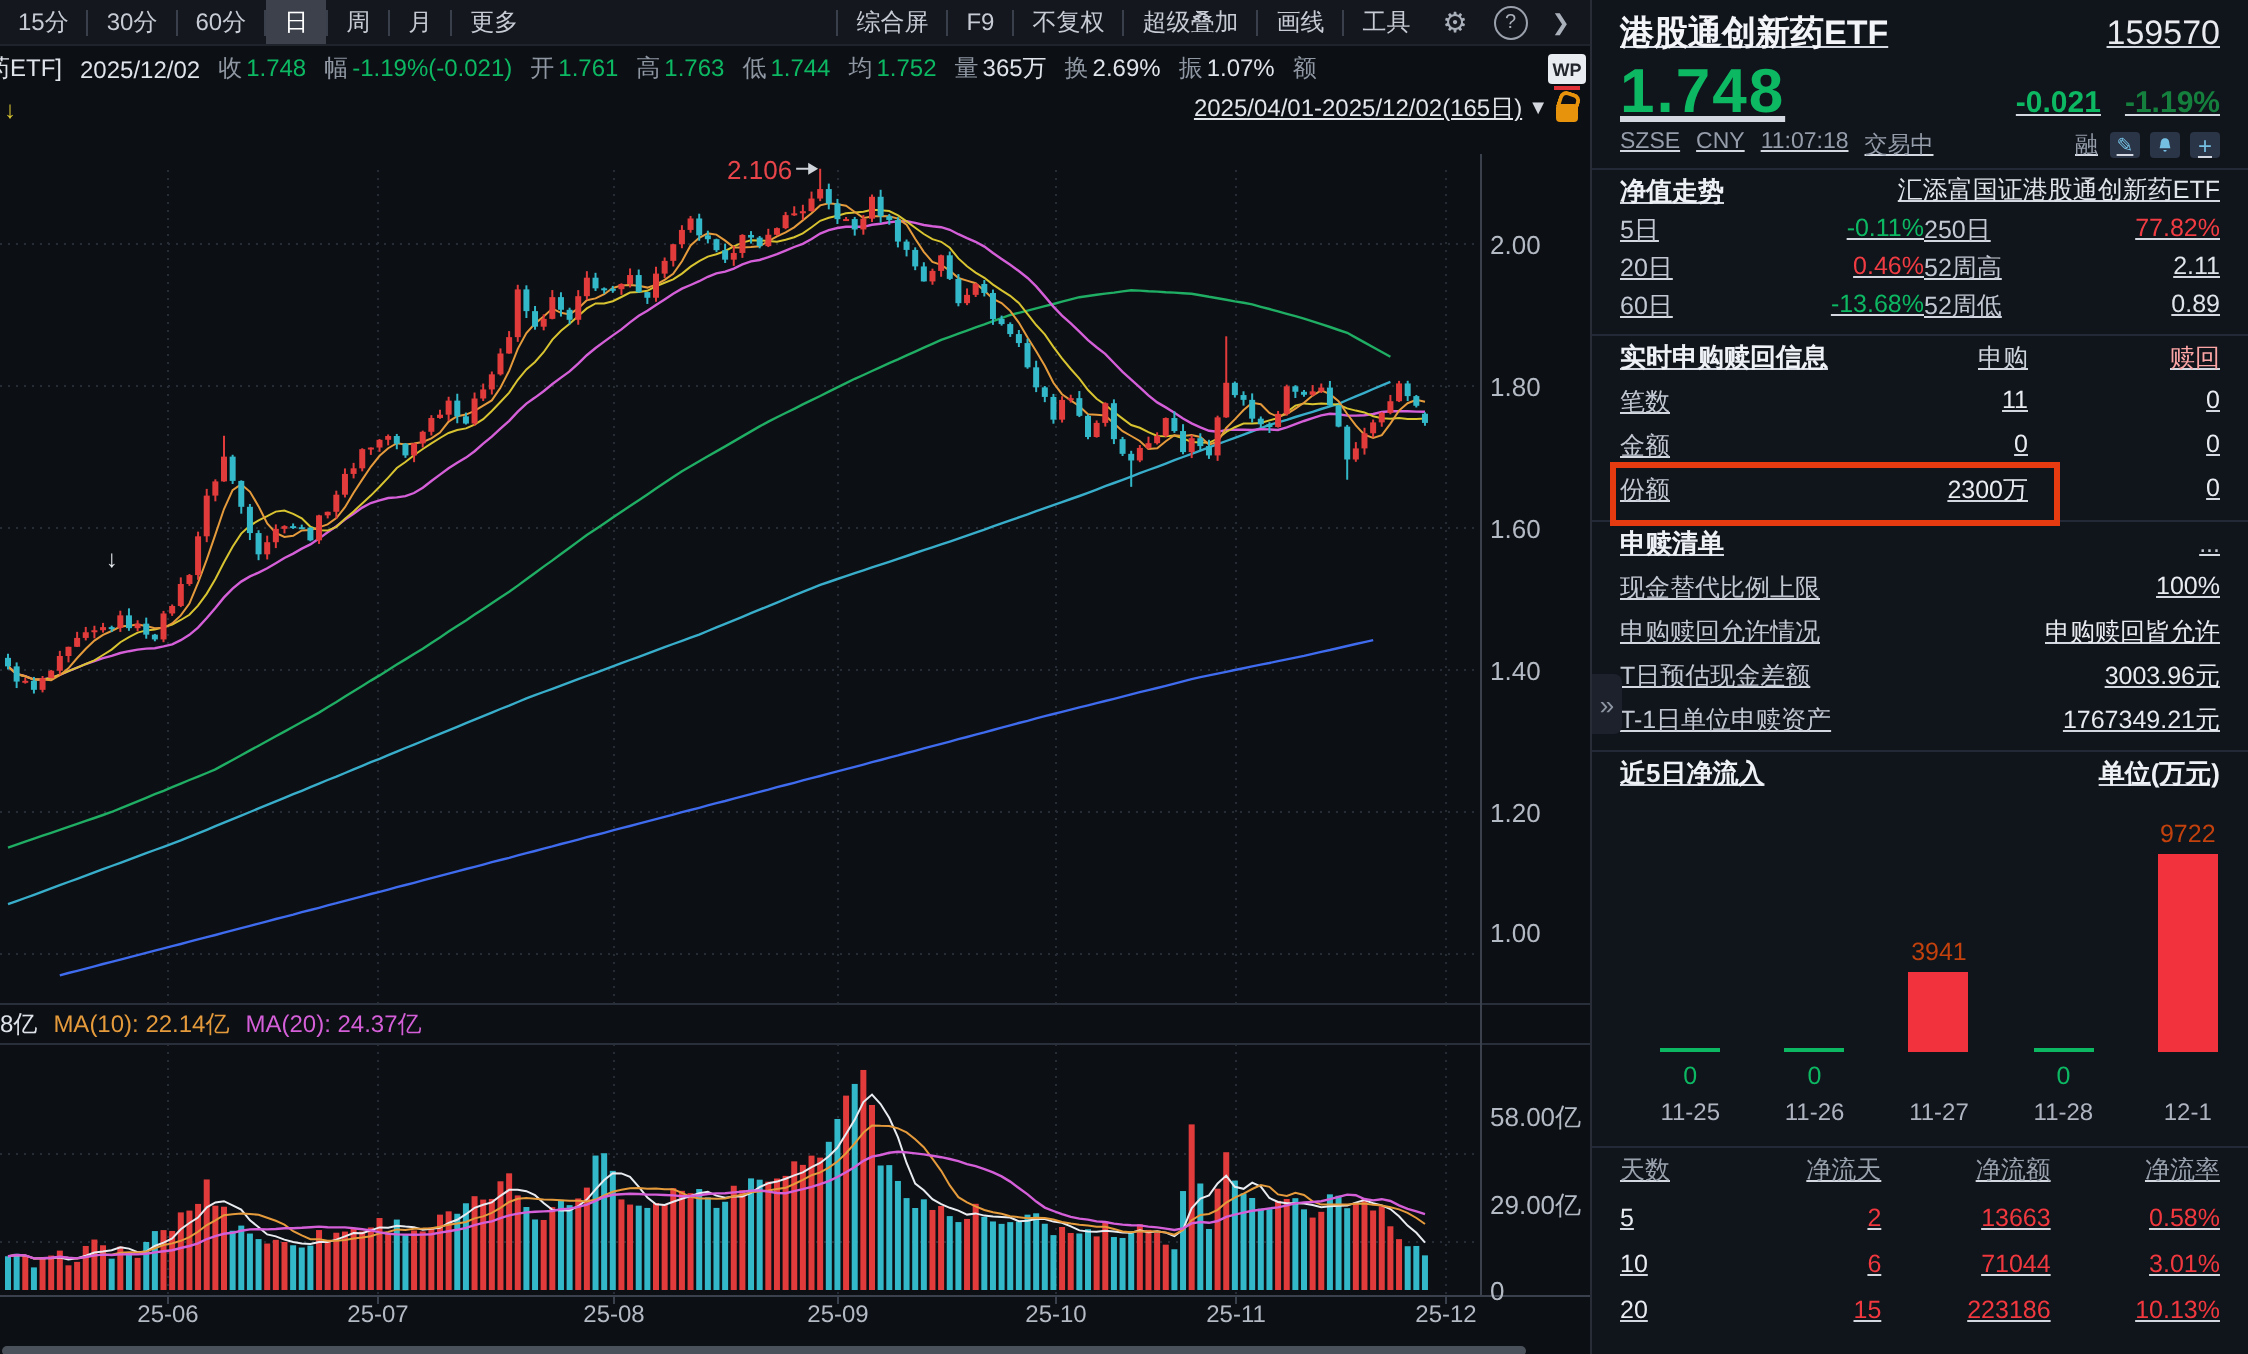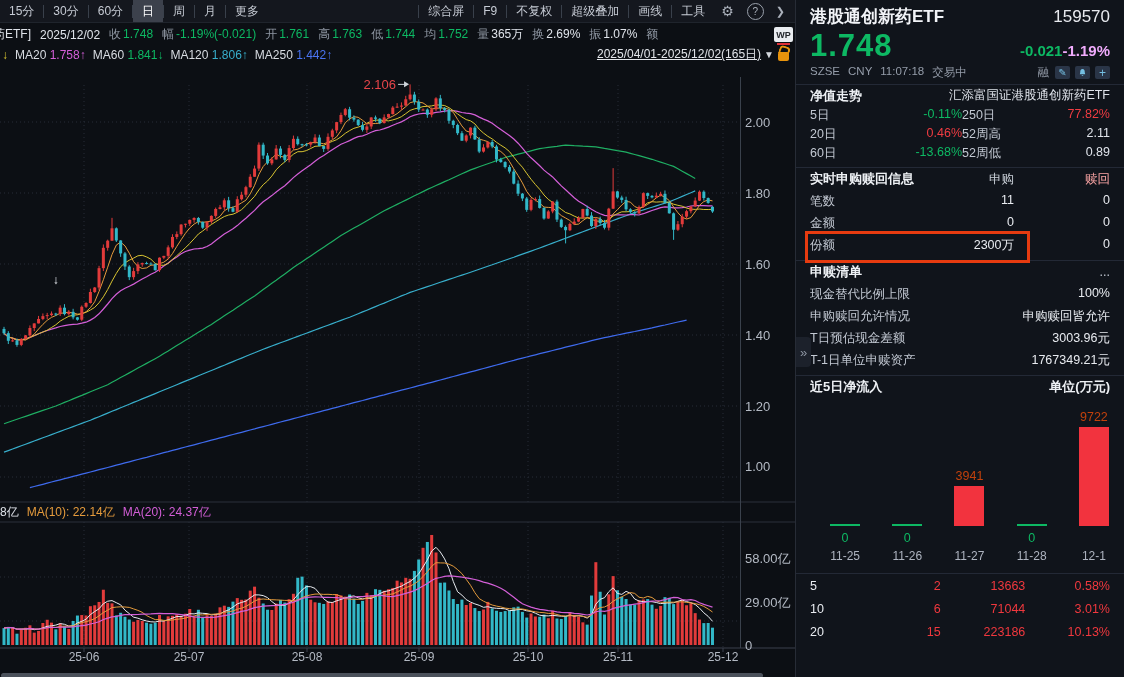--- a/index.html
+++ b/index.html
@@ -35,29 +35,29 @@
   .lock:before{content:"";position:absolute;right:-1px;top:-6px;width:7px;height:7px;
                border:2px solid #e8930c;border-bottom:none;border-radius:4px 4px 0 0;transform:rotate(18deg);}
   #main-svg{position:absolute;left:0;top:20px;}
   .axis-lab{position:absolute;left:745px;font-size:13px;color:#b4bac4;}
   .xaxis-lab{position:absolute;top:605px;font-size:12px;color:#b4bac4;transform:translateX(-50%);}
   #vol-legend{position:absolute;left:0;top:459px;font-size:12px;display:flex;white-space:nowrap;}
   #vol-legend span{margin-right:8px;}
   #hscroll{position:absolute;left:1px;top:628px;width:762px;height:5px;background:#4b515b;border-radius:3px;}
   
   #right-panel{position:absolute;left:795px;top:0;width:329px;height:677px;background:#10141b;
-               border-left:1px solid #272c36;box-sizing:border-box;font-size:12.5px;}
+               border-left:1px solid #272c36;box-sizing:border-box;font-size:12.5px;text-decoration:underline;}
   #rp-head{padding:5px 14px 0 14px;}
   #rp-title-row{display:flex;align-items:baseline;}
   #rp-name{font-size:17px;font-weight:bold;color:#f2f4f8;}
   #rp-code{margin-left:auto;font-size:17px;color:#e8eaef;}
   #rp-price-row{display:flex;align-items:baseline;margin-top:0px;}
   #rp-price{font-size:31px;font-weight:bold;color:#0db863;letter-spacing:1px;}
   #rp-chg{margin-left:auto;font-size:15px;font-weight:bold;color:#0db863;}
-  #rp-chgp{font-size:15px;font-weight:bold;color:#f0abfc;}
+  #rp-chgp{margin-left:12px;font-size:15px;font-weight:bold;color:#15803d;}
   #rp-meta-row{display:flex;align-items:center;margin-top:1px;font-size:11.5px;color:#959daa;}
   #rp-meta-row .m{margin-right:8px;}
   #rp-icons{margin-left:auto;display:flex;align-items:center;}
   #rp-icons .sq{width:15px;height:13px;background:#2a3547;border-radius:2px;margin-left:5px;
                 display:flex;align-items:center;justify-content:center;color:#74bfe2;font-size:10px;}
   .rp-divider{height:1px;background:#232936;margin:4px 0 0 0;}
   .sec-title-row{display:flex;padding:0 14px;height:21px;align-items:center;}
   .sec-title{font-weight:bold;color:#eef1f5;font-size:13px;}
   .rp-row{display:flex;padding:0 14px;height:19px;align-items:center;color:#c2c8d2;}
   .rp-row22{height:22px;}
@@ -144,26 +144,20 @@
       </span>
     <span id="wp-ico">
         <span>WP</span>
       </span>
   </div>
 </div>
 
 <div id="chart-region">
   <div id="ma-legend">
     <span class="itm c-yel">↓</span>
-    <span id="ma-items" style="display:flex">
-        <span class="itm"><span style="color: rgb(216, 220, 226);">MA20 </span><span class="c-mag">1.758↑</span></span>
-        <span class="itm"><span style="color: rgb(216, 220, 226);">MA60 </span><span class="c-green">1.841↓</span></span>
-        <span class="itm"><span style="color: rgb(216, 220, 226);">MA120 </span><span class="c-cyn">1.806↑</span></span>
-        <span class="itm"><span style="color: rgb(216, 220, 226);">MA250 </span><span class="c-blu">1.442↑</span></span>
-      </span>
   </div>
   <div id="range-ctl">
     <span class="rng">2025/04/01-2025/12/02(165日)</span>
     <span class="car">▼</span>
     <span class="lock"></span>
   </div>
   <svg id="main-svg" width="795" height="592">
       <line x1="0" y1="57" x2="740" y2="57" stroke="#262c36" stroke-width="1" stroke-dasharray="1 3"></line>
       <line x1="0" y1="127.99999999999999" x2="740" y2="127.99999999999999" stroke="#262c36" stroke-width="1" stroke-dasharray="1 3"></line>
       <line x1="0" y1="198.99999999999997" x2="740" y2="198.99999999999997" stroke="#262c36" stroke-width="1" stroke-dasharray="1 3"></line>
@@ -891,20 +885,26 @@
         <span class="fc-date">11-28</span>
       </div>
       <div class="fc-col" style="left: 266.8px; width: 62.2px;">
         <span class="fc-bar" style="height: 99px;"></span>
         <span class="fc-val" style="bottom: 145px;">9722</span>
         <span class="fc-date">12-1</span>
       </div>
     </div>
   <div class="rp-divider"></div>
   <div id="flow-table">
+      <div class="ft-row ft-head">
+        <span class="c0">天数</span>
+        <span class="c">净流天</span>
+        <span class="c">净流额</span>
+        <span class="c">净流率</span>
+      </div>
       <div class="ft-row">
         <span class="c0 ft-d">5</span>
         <span class="c ft-num">2</span>
         <span class="c ft-num">13663</span>
         <span class="c ft-num">0.58%</span>
       </div>
       <div class="ft-row">
         <span class="c0 ft-d">10</span>
         <span class="c ft-num">6</span>
         <span class="c ft-num">71044</span>

